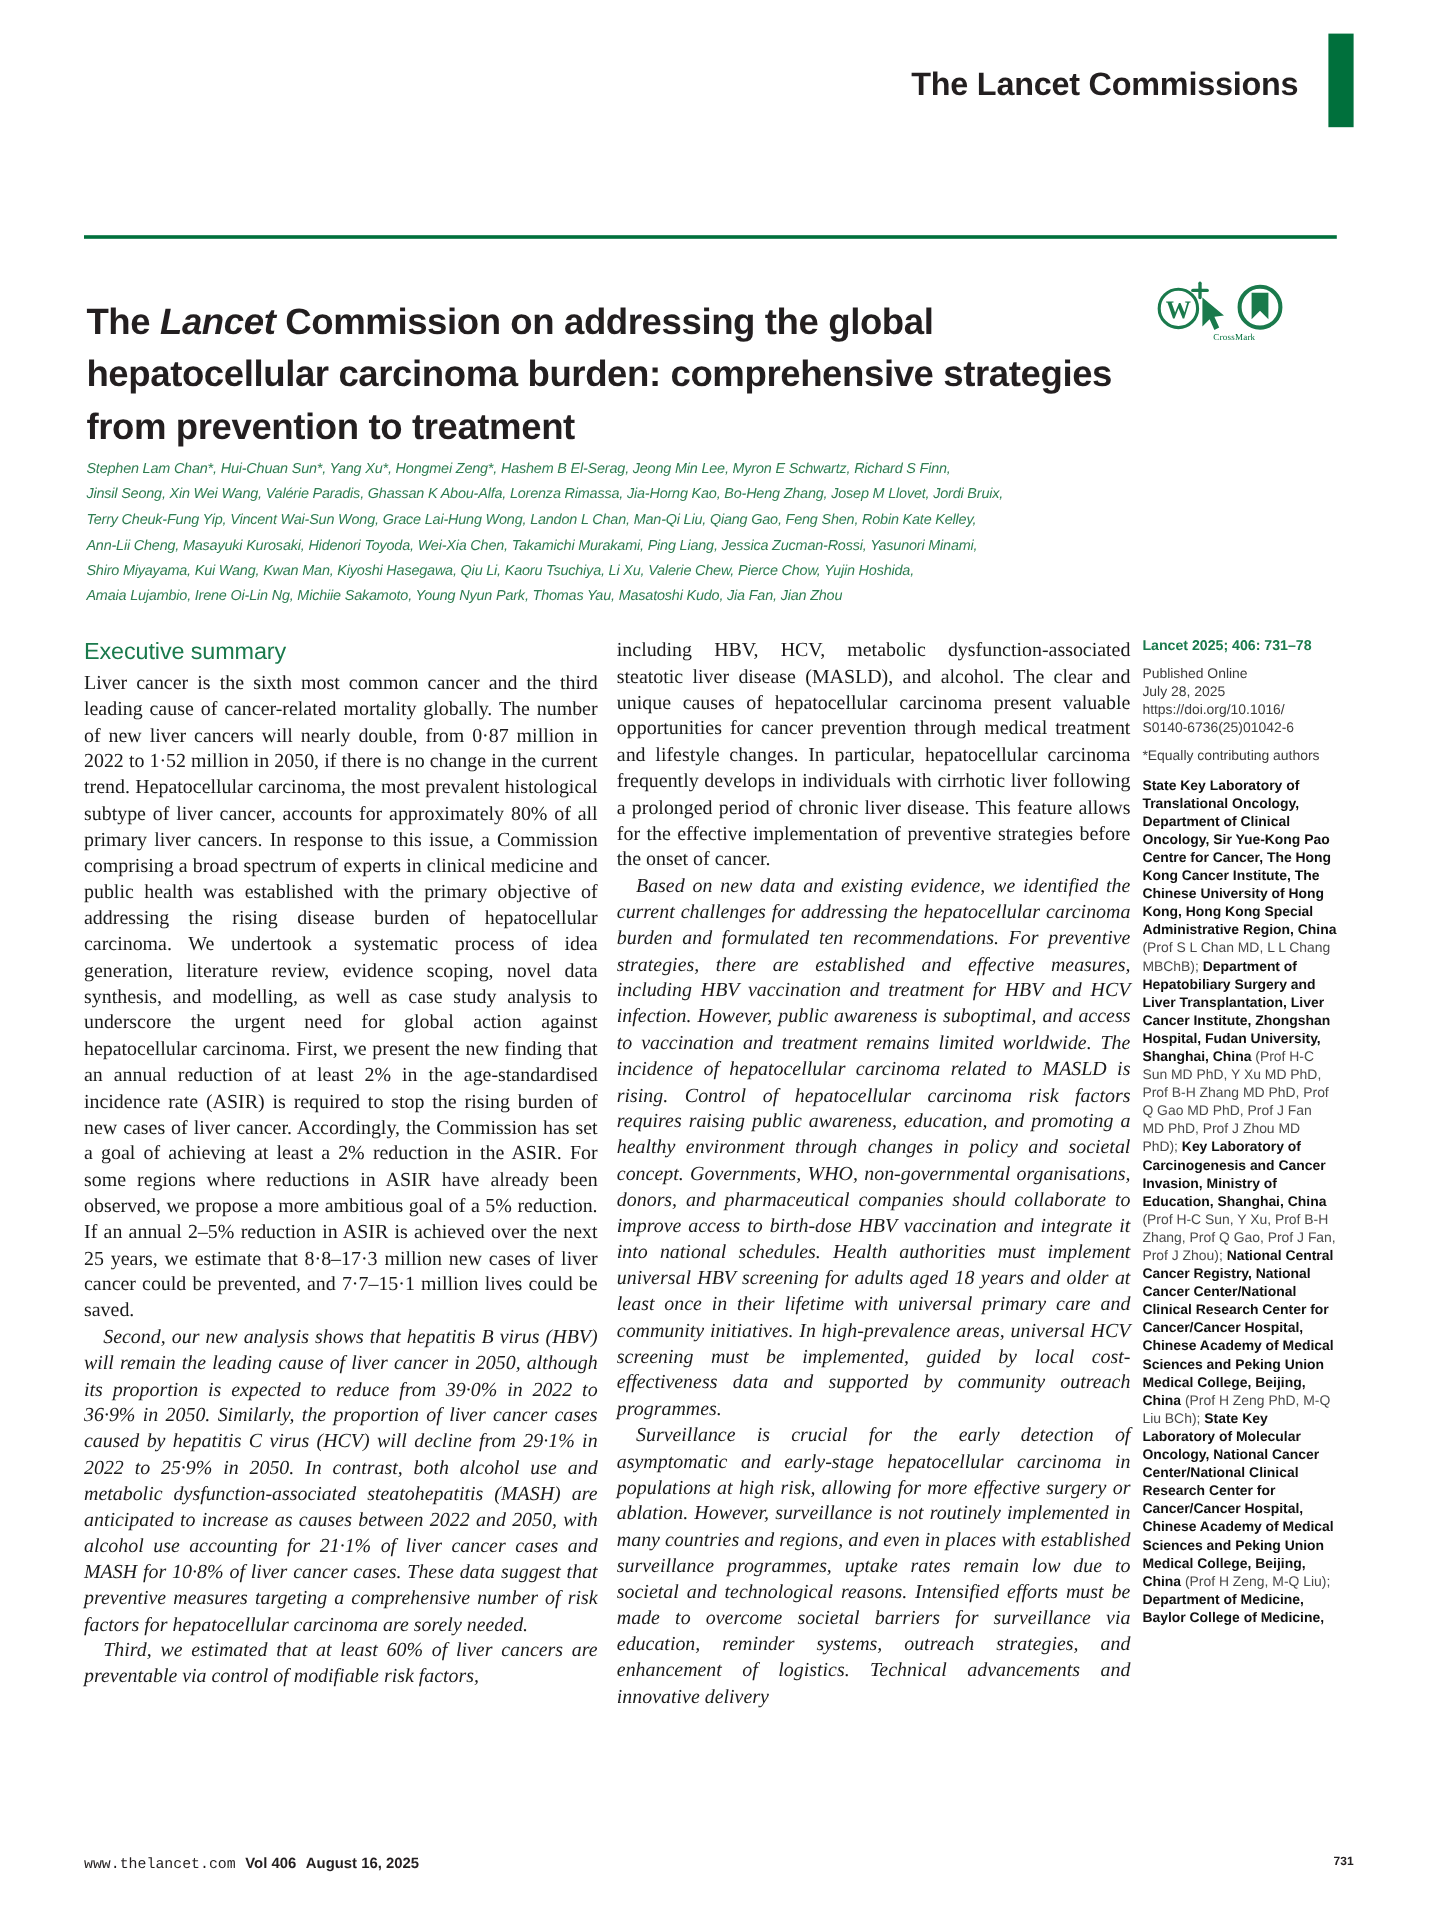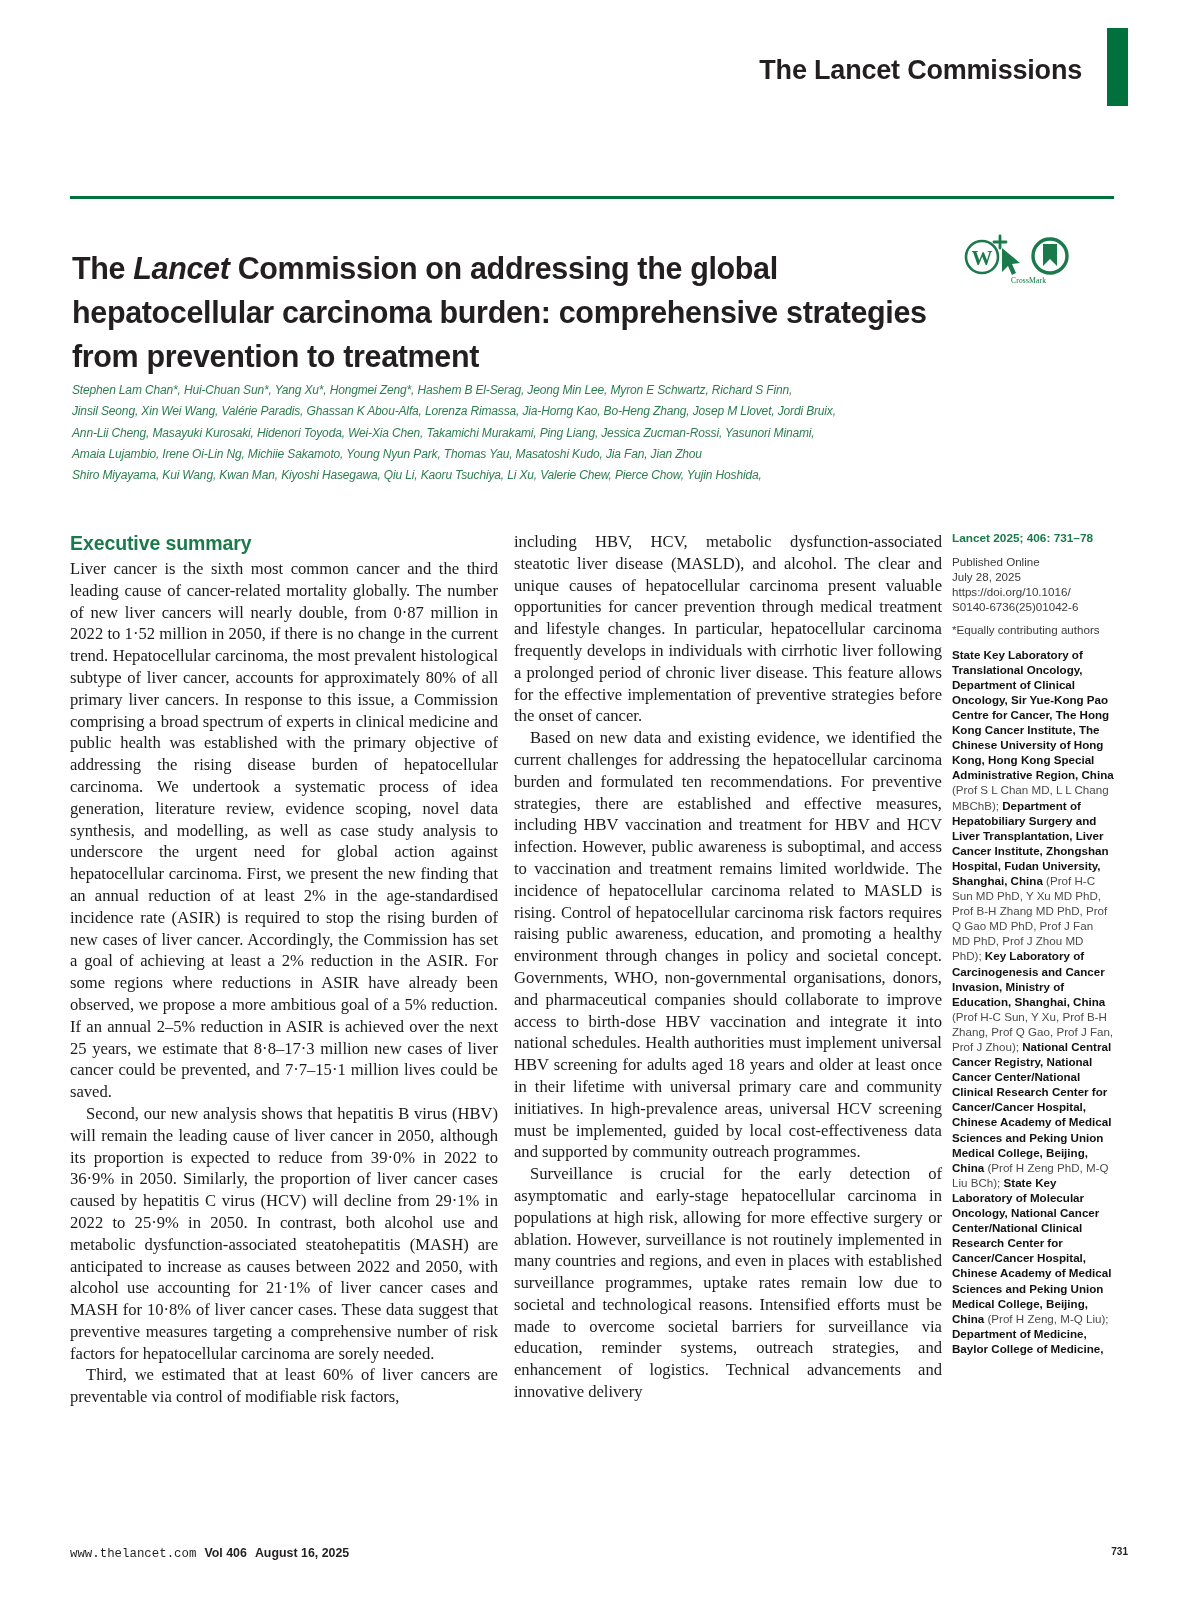--- a/index.html
+++ b/index.html
@@ -114,32 +114,32 @@
     text-align: justify;
     text-justify: inter-word;
     hyphens: none;
   }
   .col1 { left: 70px; }
   .col2 { left: 514px; }
 
   .col h2 {
     margin: 0 0 2px 0;
     font-family: "Liberation Sans", sans-serif;
-    font-weight: bold;
+    font-weight: normal;
     font-size: 19.5px;
     line-height: 25px;
     color: #1a7a4c;
     letter-spacing: -0.1px;
     text-align: left;
   }
   .col p {
     margin: 0;
     text-indent: 0;
   }
-  .col p + p { text-indent: 16px; }
+  .col p + p { text-indent: 16px; font-style: italic; }
 
   
   .sidenotes {
     position: absolute;
     left: 952px;
     top: 531px;
     width: 162px;
     font-family: "Liberation Sans", sans-serif;
     font-size: 11.6px;
     line-height: 15.1px;
@@ -219,23 +219,24 @@
         <circle cx="92" cy="32" r="17" fill="none" stroke="#1a7a4c" stroke-width="3.4"></circle>
         <path d="M85 20 L99 20 L99 42 L92 35 L85 42 Z" fill="#1a7a4c"></path>
       </g>
     </svg>
   </div>
   <div class="crossmark-label">CrossMark</div>
 
   <div class="authors">
     <div>Stephen Lam Chan*, Hui-Chuan Sun*, Yang Xu*, Hongmei Zeng*, Hashem B El-Serag, Jeong Min Lee, Myron E Schwartz, Richard S Finn,</div>
     <div>Jinsil Seong, Xin Wei Wang, Valérie Paradis, Ghassan K Abou-Alfa, Lorenza Rimassa, Jia-Horng Kao, Bo-Heng Zhang, Josep M Llovet, Jordi Bruix,</div>
+    <div>Terry Cheuk-Fung Yip, Vincent Wai-Sun Wong, Grace Lai-Hung Wong, Landon L Chan, Man-Qi Liu, Qiang Gao, Feng Shen, Robin Kate Kelley,</div>
     <div>Ann-Lii Cheng, Masayuki Kurosaki, Hidenori Toyoda, Wei-Xia Chen, Takamichi Murakami, Ping Liang, Jessica Zucman-Rossi, Yasunori Minami,</div>
+    <div>Shiro Miyayama, Kui Wang, Kwan Man, Kiyoshi Hasegawa, Qiu Li, Kaoru Tsuchiya, Li Xu, Valerie Chew, Pierce Chow, Yujin Hoshida,</div>
     <div>Amaia Lujambio, Irene Oi-Lin Ng, Michiie Sakamoto, Young Nyun Park, Thomas Yau, Masatoshi Kudo, Jia Fan, Jian Zhou</div>
-    <div>Shiro Miyayama, Kui Wang, Kwan Man, Kiyoshi Hasegawa, Qiu Li, Kaoru Tsuchiya, Li Xu, Valerie Chew, Pierce Chow, Yujin Hoshida,</div>
   </div>
 
   <div class="col col1">
     <h2>Executive summary</h2>
     <p>Liver cancer is the sixth most common cancer and the third leading cause of cancer-related mortality globally. The number of new liver cancers will nearly double, from 0·87 million in 2022 to 1·52 million in 2050, if there is no change in the current trend. Hepatocellular carcinoma, the most prevalent histological subtype of liver cancer, accounts for approximately 80% of all primary liver cancers. In response to this issue, a Commission comprising a broad spectrum of experts in clinical medicine and public health was established with the primary objective of addressing the rising disease burden of hepatocellular carcinoma. We undertook a systematic process of idea generation, literature review, evidence scoping, novel data synthesis, and modelling, as well as case study analysis to underscore the urgent need for global action against hepatocellular carcinoma. First, we present the new finding that an annual reduction of at least 2% in the age-standardised incidence rate (ASIR) is required to stop the rising burden of new cases of liver cancer. Accordingly, the Commission has set a goal of achieving at least a 2% reduction in the ASIR. For some regions where reductions in ASIR have already been observed, we propose a more ambitious goal of a 5% reduction. If an annual 2–5% reduction in ASIR is achieved over the next 25 years, we estimate that 8·8–17·3 million new cases of liver cancer could be prevented, and 7·7–15·1 million lives could be saved.</p>
     <p>Second, our new analysis shows that hepatitis B virus (HBV) will remain the leading cause of liver cancer in 2050, although its proportion is expected to reduce from 39·0% in 2022 to 36·9% in 2050. Similarly, the proportion of liver cancer cases caused by hepatitis C virus (HCV) will decline from 29·1% in 2022 to 25·9% in 2050. In contrast, both alcohol use and metabolic dysfunction-associated steatohepatitis (MASH) are anticipated to increase as causes between 2022 and 2050, with alcohol use accounting for 21·1% of liver cancer cases and MASH for 10·8% of liver cancer cases. These data suggest that preventive measures targeting a comprehensive number of risk factors for hepatocellular carcinoma are sorely needed.</p>
     <p>Third, we estimated that at least 60% of liver cancers are preventable via control of modifiable risk factors,</p>
   </div>
 
   <div class="col col2">

